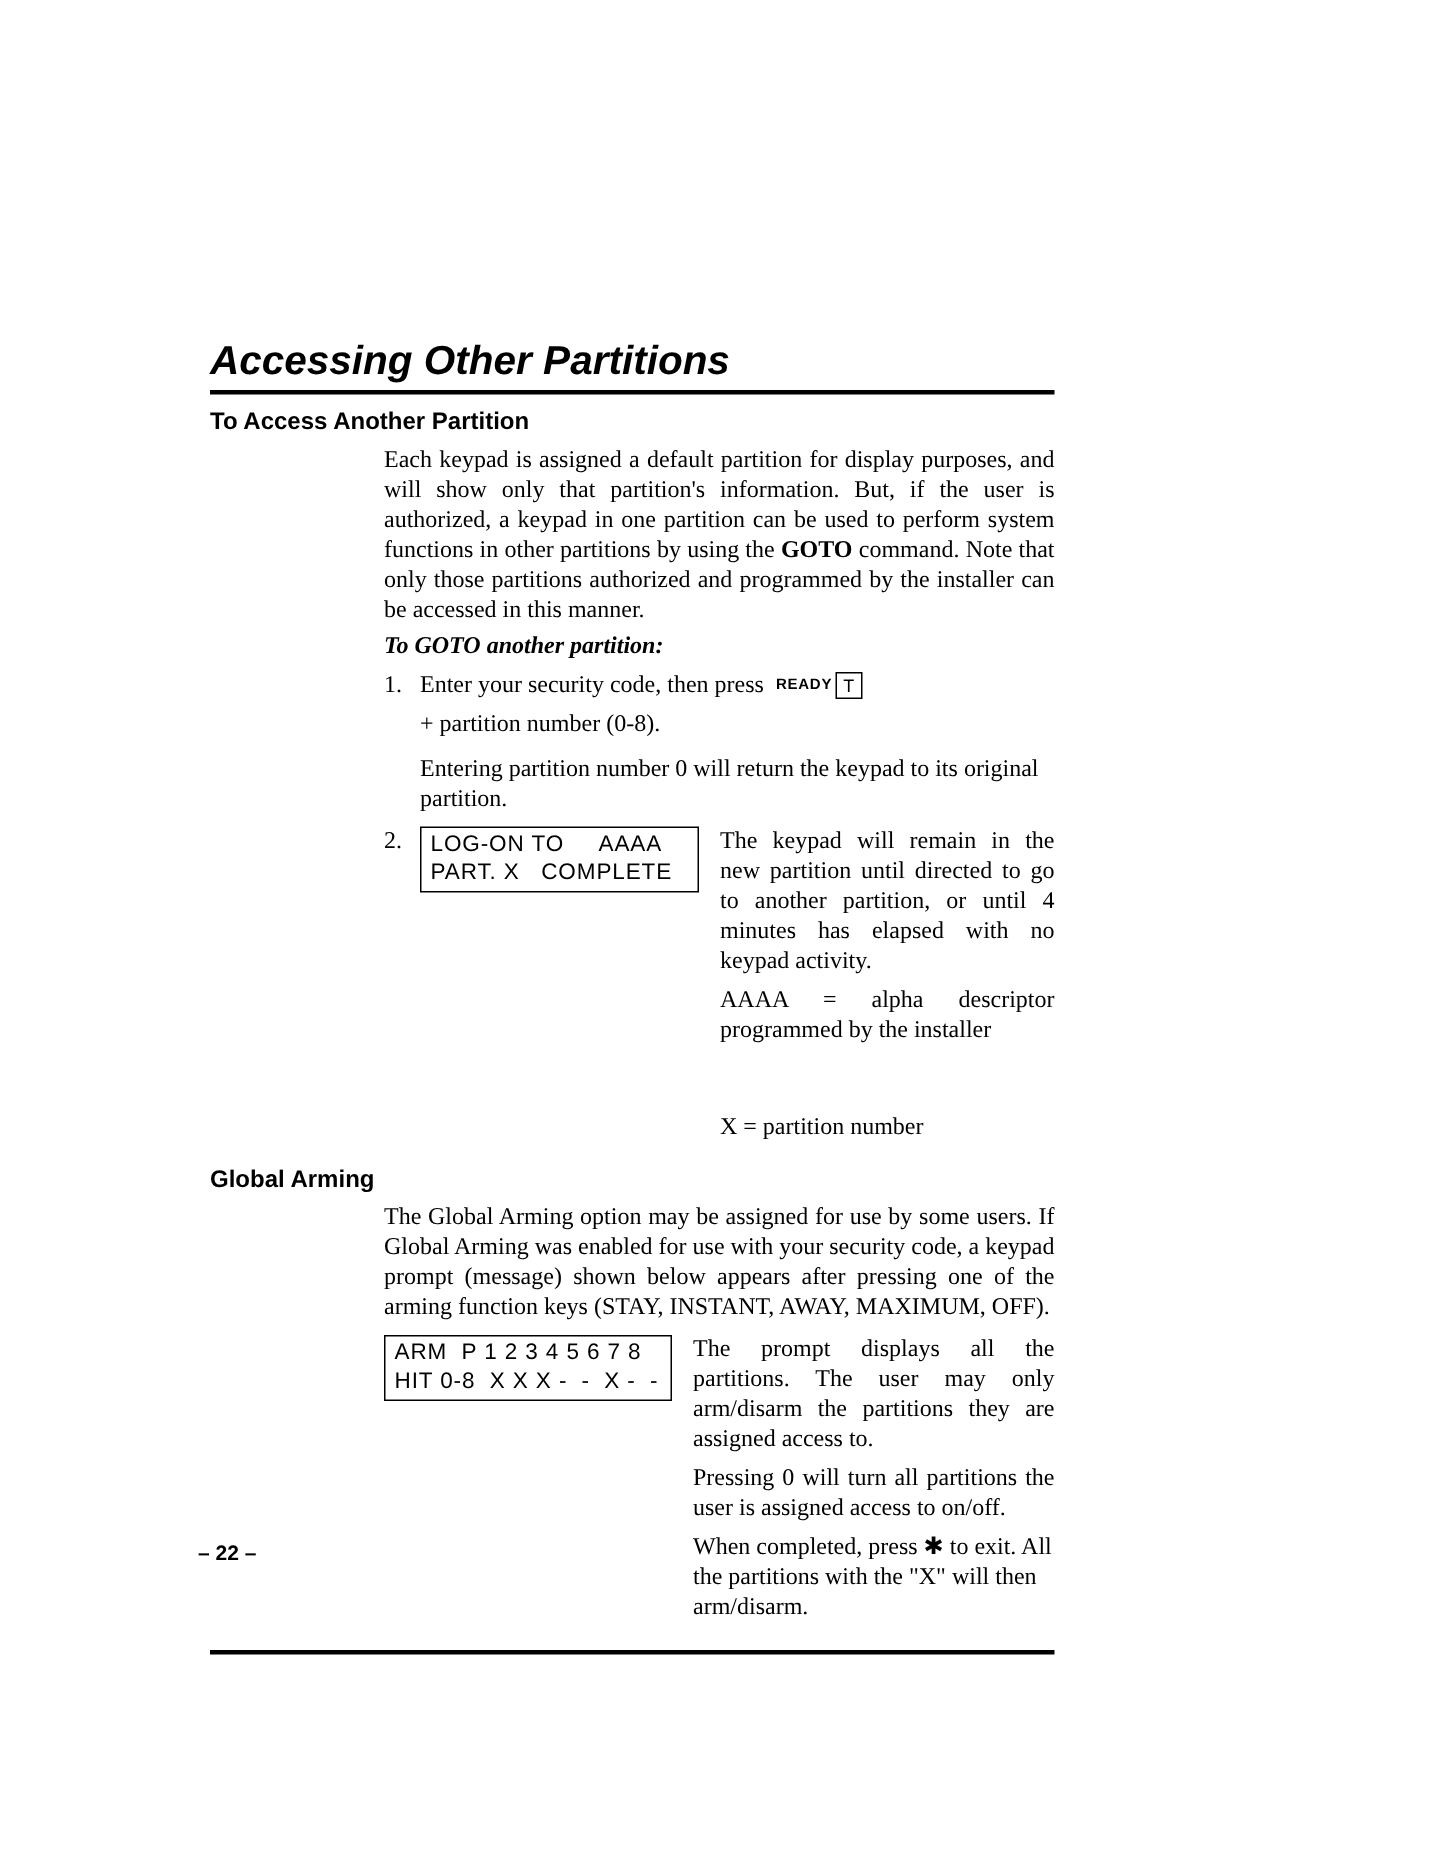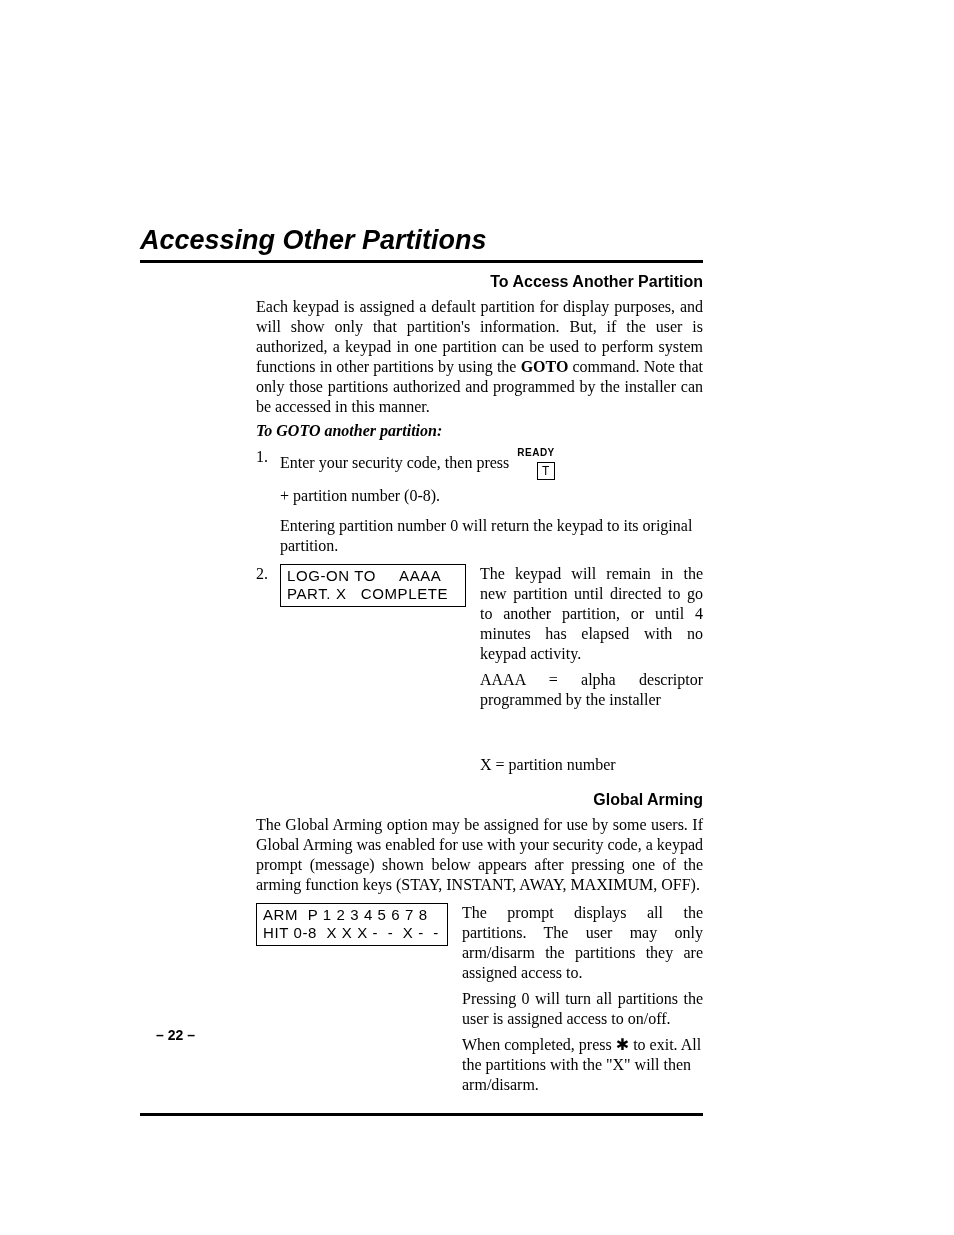--- a/index.html
+++ b/index.html
@@ -32,21 +32,20 @@
   .rule-end {
     border: 0;
     border-top: 3px solid #000;
     margin: 12px 0 0 0;
   }
   .section-head {
     font-family: Arial, Helvetica, sans-serif;
     font-weight: bold;
     font-size: 16px;
     margin: 6px 0 6px 0;
-    text-align: right;
   }
   .body-block {
     margin-left: 116px;
     font-size: 16px;
     line-height: 1.25;
   }
   .just { text-align: justify; }
   .bold { font-weight: bold; }
   .step-row {
     display: flex;
@@ -76,22 +75,22 @@
     border: 1.2px solid #000;
     font-family: Arial, Helvetica, sans-serif;
     font-size: 12px;
     line-height: 1;
     padding: 2px 3px;
     text-align: center;
     min-width: 10px;
   }
   .key-stack {
     display: flex;
-    flex-direction: column;
-    align-items: flex-end;
+    flex-direction: row;
+    align-items: center;
     gap: 2px;
     padding: 0 2px;
   }
   .lcd {
     font-family: Arial, Helvetica, sans-serif;
     font-size: 15px;
     border: 1.2px solid #000;
     padding: 2px 6px;
     width: 172px;
     line-height: 1.25;
@@ -106,21 +105,21 @@
   .two-col .left { flex: none; }
   .two-col .right {
     flex: 1;
     text-align: justify;
     font-size: 16px;
     line-height: 1.25;
   }
   .two-col .right p { margin: 0 0 6px 0; }
   .pnum {
     position: absolute;
-    left: 156px;
+    left: 132px;
     bottom: 192px;
     font-family: Arial, Helvetica, sans-serif;
     font-weight: bold;
     font-size: 14px;
   }
   .asterisk {
     font-family: Arial, Helvetica, sans-serif;
   }
 </style>
 </head>

